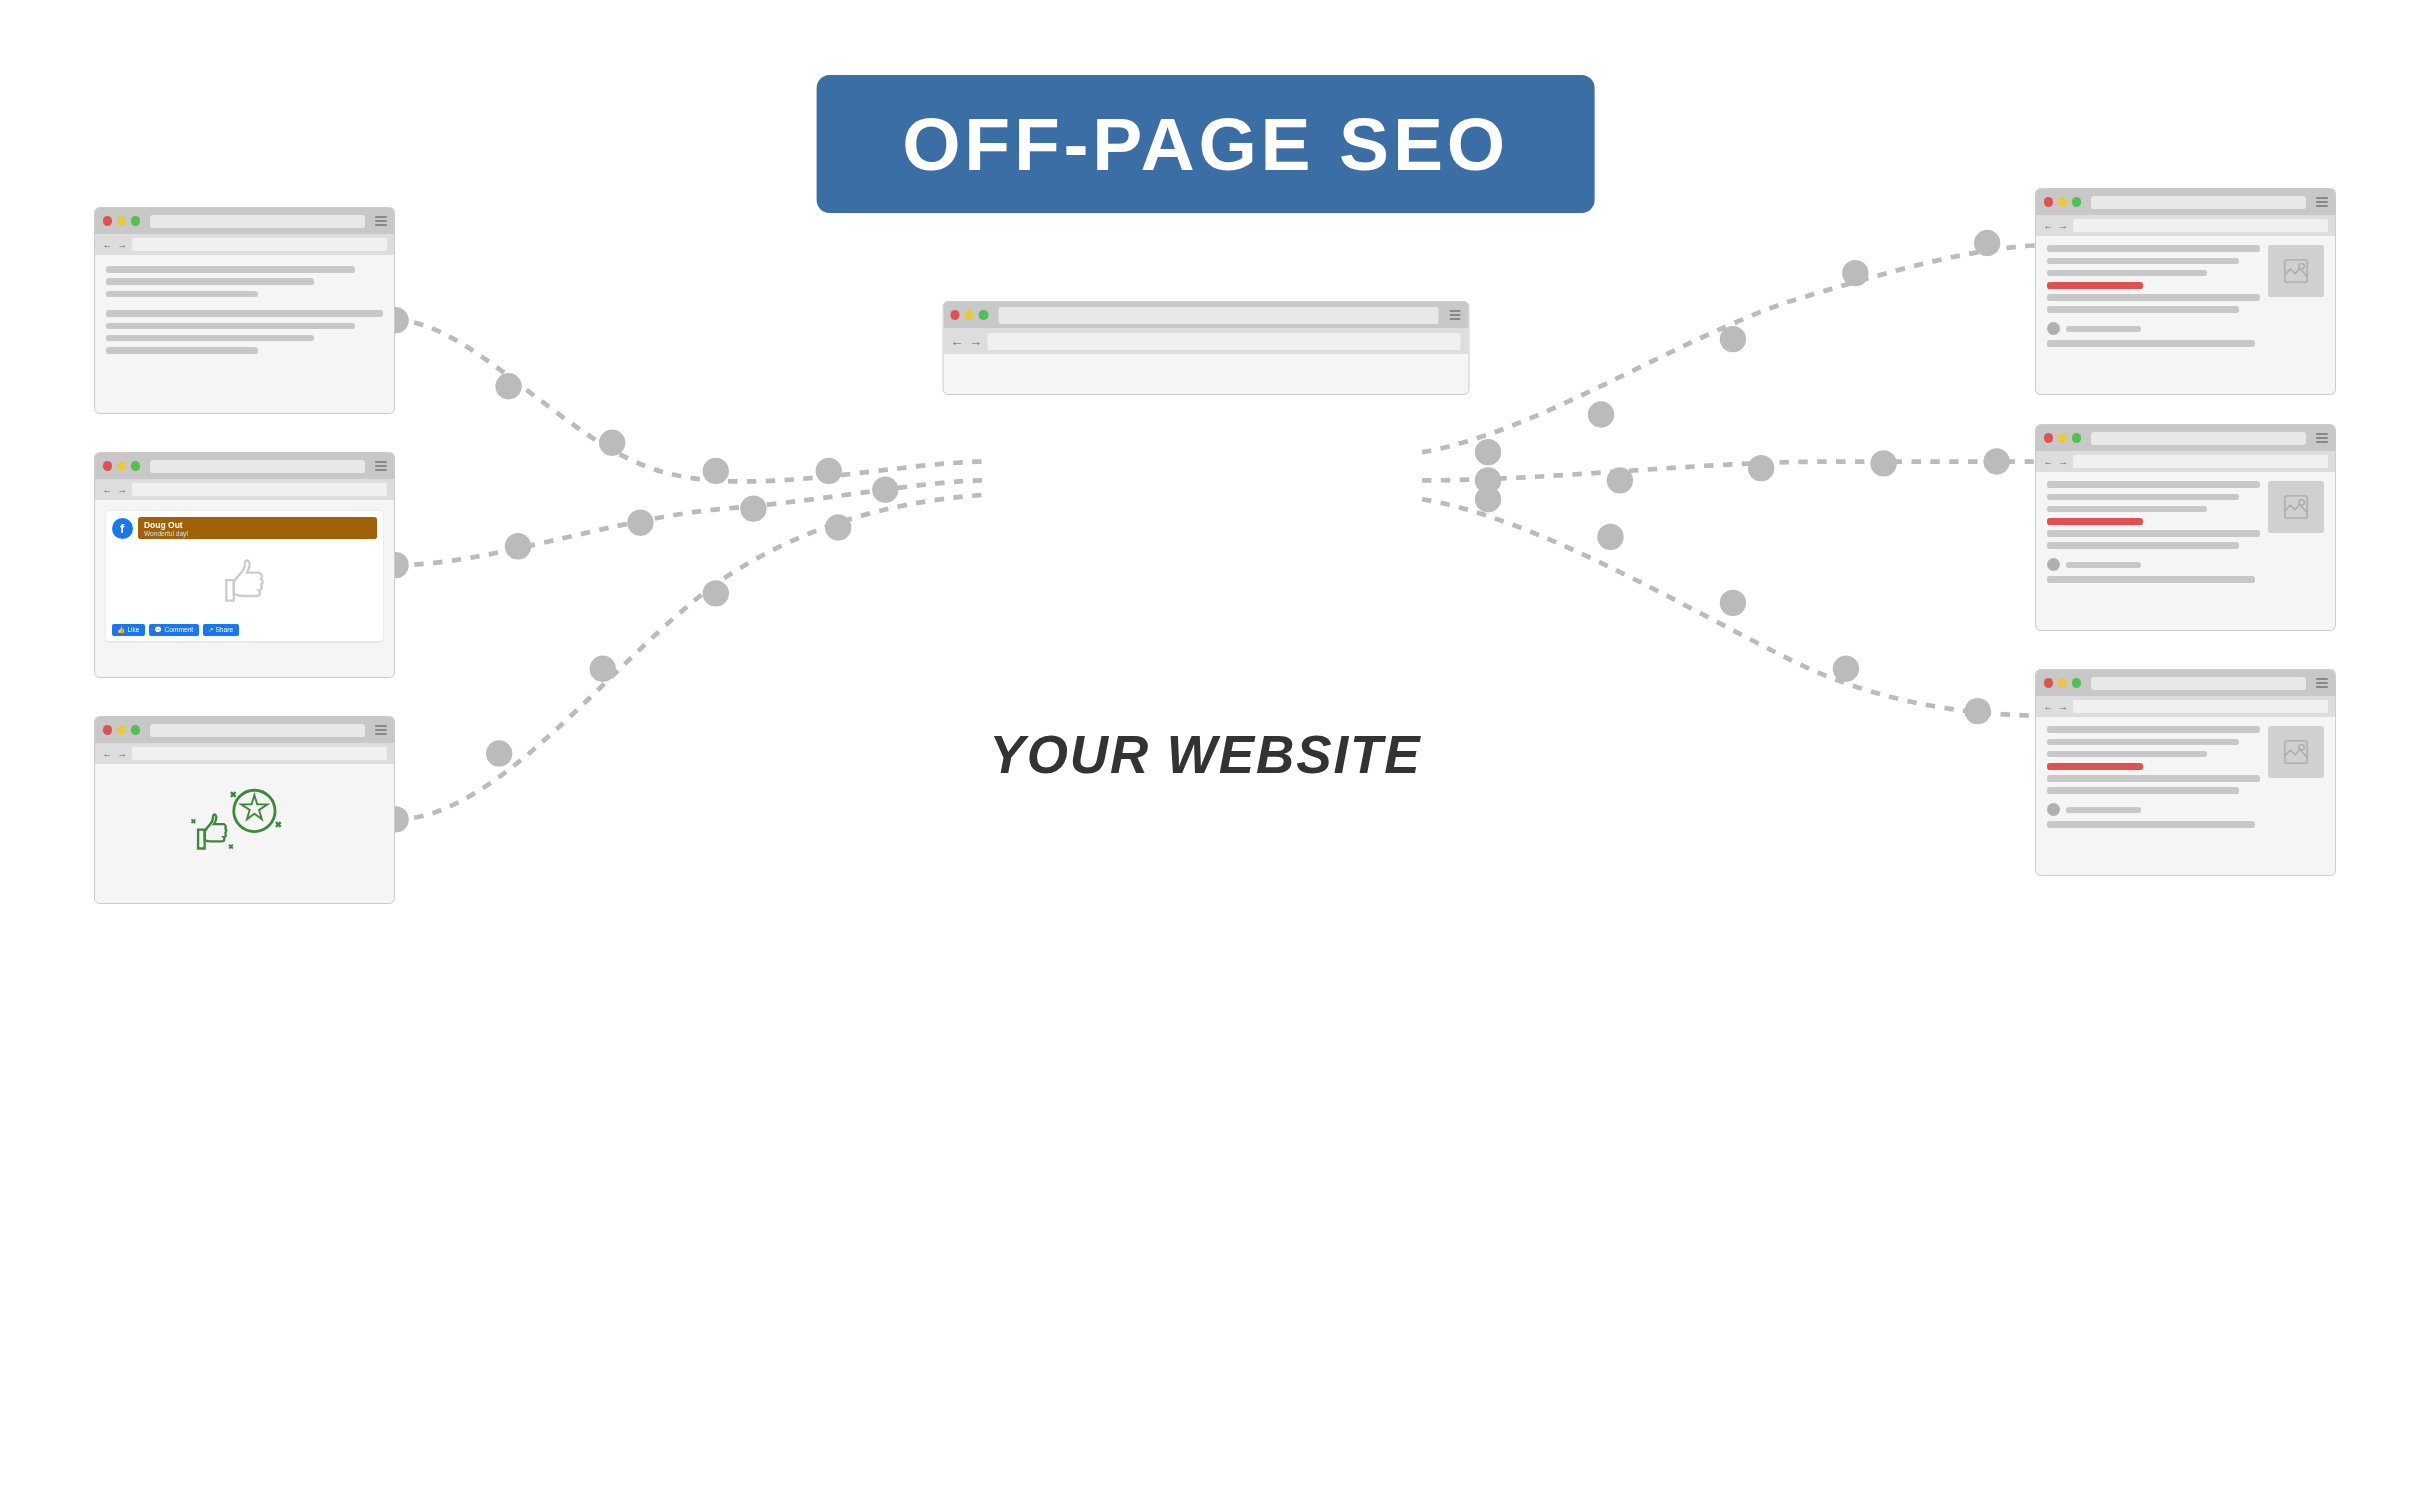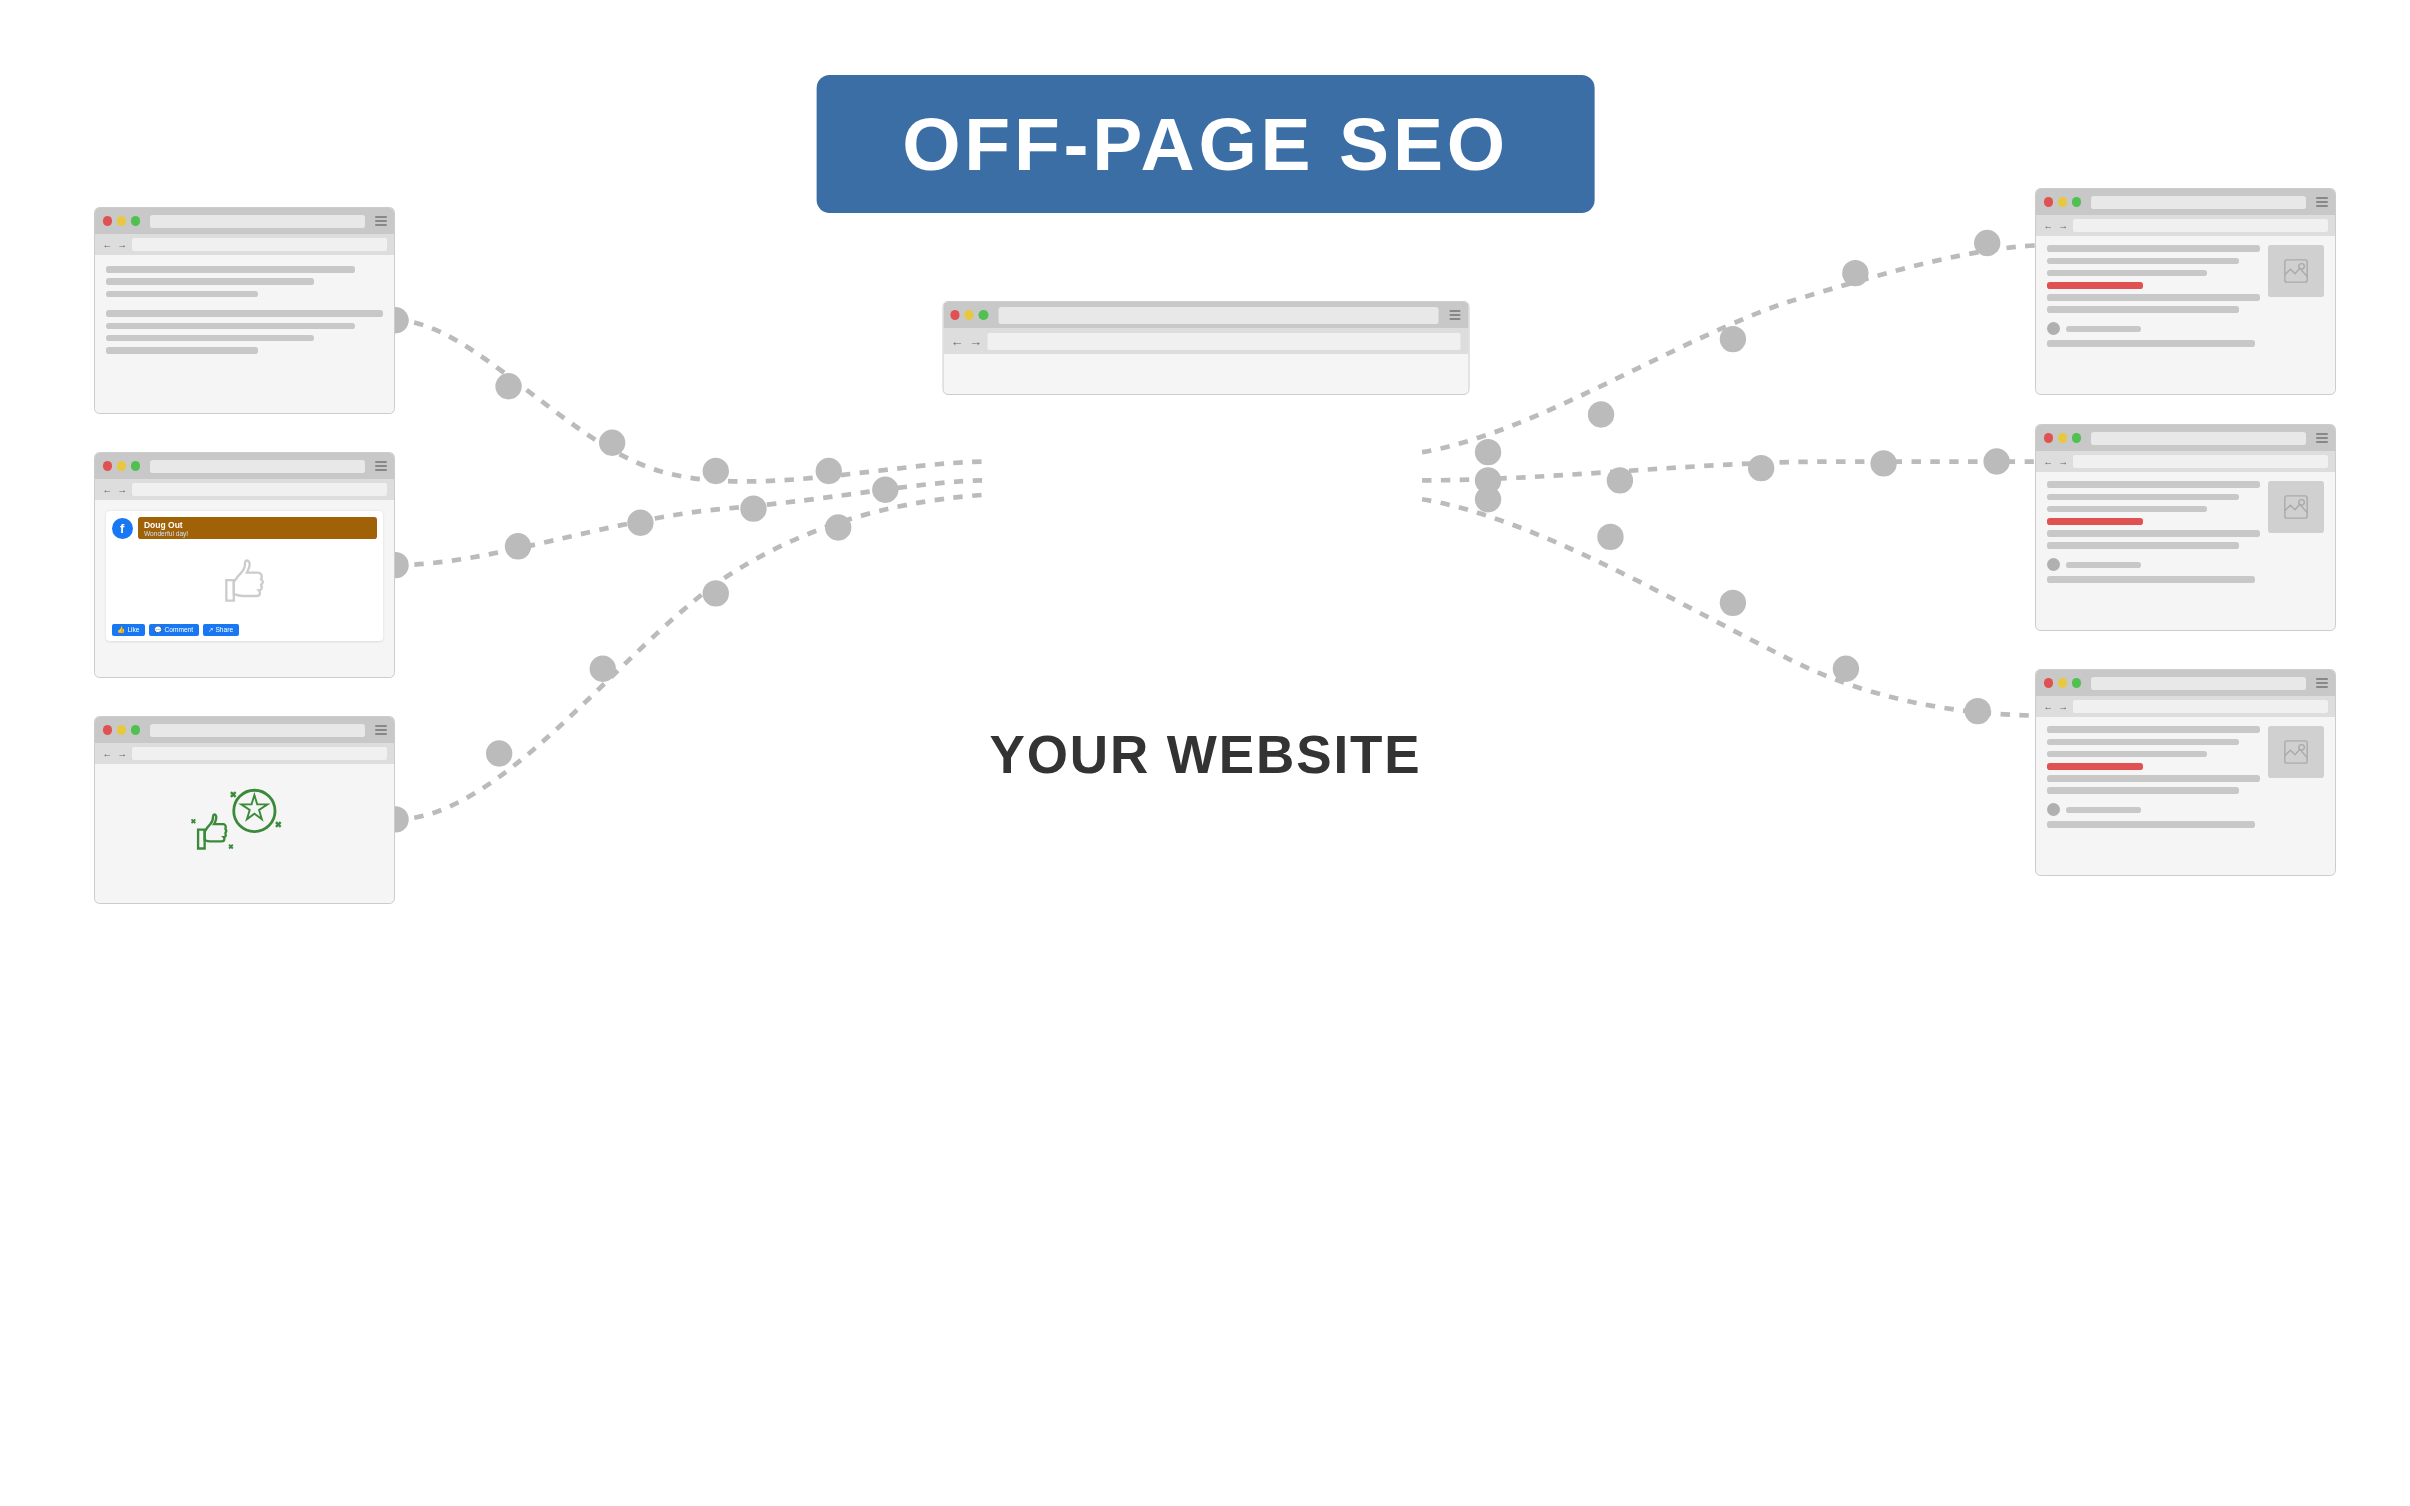--- a/index.html
+++ b/index.html
@@ -263,21 +263,21 @@
     .fb-action-btn {
       background: #1877f2;
       color: white;
       font-size: 6.6px;
       padding: 1.9px 5.6px;
       border-radius: 1.9px;
     }
 
     
     .browser-win { z-index: 4; }
-    .center-label { z-index: 5; }
+    .center-label { z-index: 5; font-style: italic; }
   </style>
 </head>
 <body>
 
 <svg class="lines-svg" viewBox="0 0 2560 1600" xmlns="http://www.w3.org/2000/svg">
 
   <path d="M 420 340 C 500 340, 600 470, 700 500 C 800 530, 950 490, 1050 490" stroke="#bbb" stroke-width="5" fill="none" stroke-dasharray="10,10"></path>
 
   <path d="M 420 600 C 520 600, 650 550, 770 540 C 890 530, 980 510, 1050 510" stroke="#bbb" stroke-width="5" fill="none" stroke-dasharray="10,10"></path>
 

